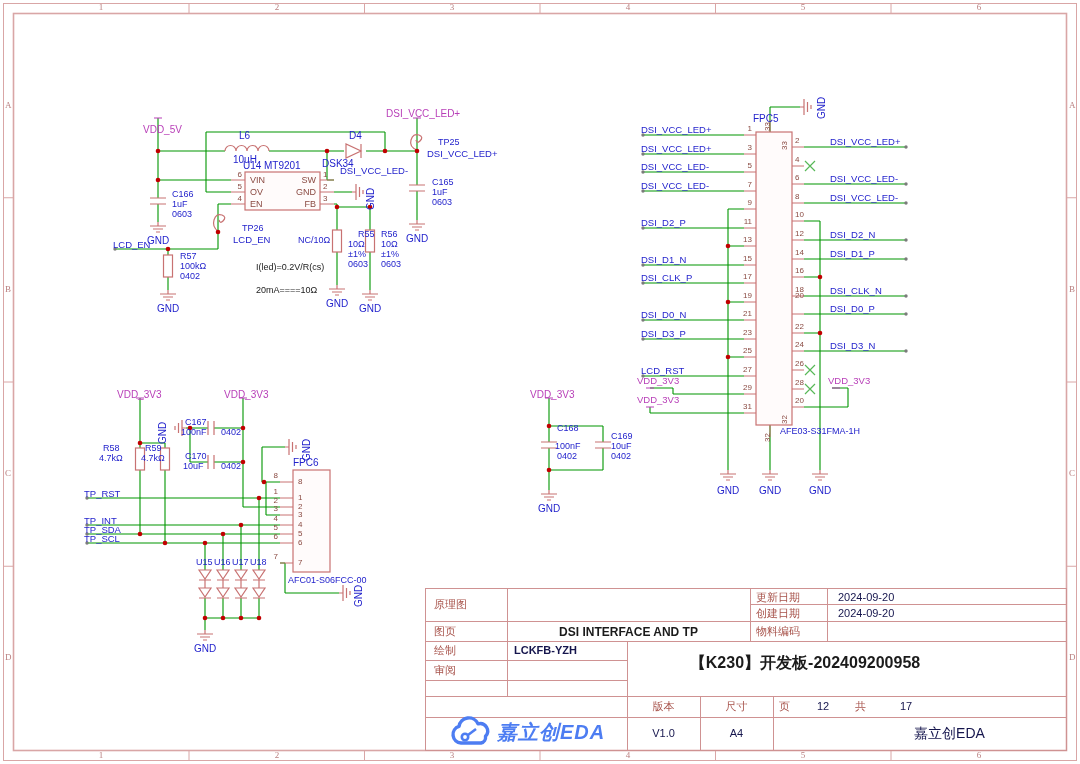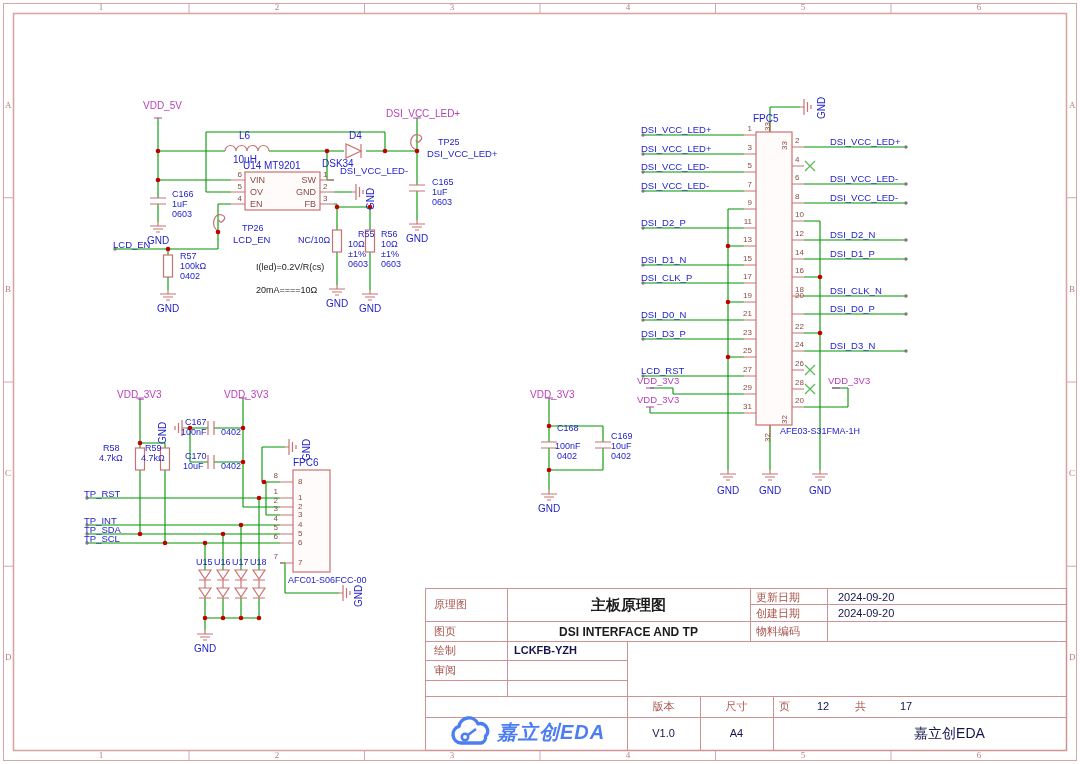--- a/index.html
+++ b/index.html
@@ -221,21 +221,21 @@
 <div class="t fr s9 c" style="left:969px;top:751px;width:20px">6</div>
 <div class="t fr s9" style="left:5px;top:101px">A</div>
 <div class="t fr s9" style="left:5px;top:285px">B</div>
 <div class="t fr s9" style="left:5px;top:469px">C</div>
 <div class="t fr s9" style="left:5px;top:653px">D</div>
 <div class="t fr s9" style="left:1069px;top:101px">A</div>
 <div class="t fr s9" style="left:1069px;top:285px">B</div>
 <div class="t fr s9" style="left:1069px;top:469px">C</div>
 <div class="t fr s9" style="left:1069px;top:653px">D</div>
 
-<div class="t m s10" style="left:143px;top:101px">VDD_5V</div>
+<div class="t m s10" style="left:143px;top:125px">VDD_5V</div>
 <div class="t m s10" style="left:386px;top:109px">DSI_VCC_LED+</div>
 <div class="t b s10" style="left:239px;top:131px">L6</div>
 <div class="t b s10" style="left:233px;top:155px">10uH</div>
 <div class="t b s10" style="left:349px;top:131px">D4</div>
 <div class="t b s10" style="left:322px;top:159px">DSK34</div>
 <div class="t b s10" style="left:243px;top:161px">U14</div>
 <div class="t b s10" style="left:264px;top:161px">MT9201</div>
 <div class="t p s8 r" style="left:230px;top:171px;width:12px">6</div>
 <div class="t p s8 r" style="left:230px;top:183px;width:12px">5</div>
 <div class="t p s8 r" style="left:230px;top:195px;width:12px">4</div>
@@ -395,33 +395,33 @@
 <div class="t b s95" style="left:830px;top:286px">DSI_CLK_N</div>
 <div class="t b s95" style="left:830px;top:304px">DSI_D0_P</div>
 <div class="t b s95" style="left:830px;top:341px">DSI_D3_N</div>
 <div class="t m s95" style="left:828px;top:376px">VDD_3V3</div>
 
 <div class="t b s10 c" style="left:710px;top:486px;width:36px">GND</div>
 <div class="t b s10 c" style="left:752px;top:486px;width:36px">GND</div>
 <div class="t b s10 c" style="left:802px;top:486px;width:36px">GND</div>
 
 <div class="t tl s11" style="left:434px;top:599px">原理图</div>
-<div class="t k s15 bold c" style="left:507px;top:597px;width:243px">主板原理图</div>
 <div class="t tl s11" style="left:756px;top:592px">更新日期</div>
 <div class="t tv s11" style="left:838px;top:592px">2024-09-20</div>
 <div class="t tl s11" style="left:756px;top:608px">创建日期</div>
 <div class="t tv s11" style="left:838px;top:608px">2024-09-20</div>
 <div class="t tl s11" style="left:434px;top:626px">图页</div>
 <div class="t k s12 bold c" style="left:507px;top:626px;width:243px">DSI INTERFACE AND TP</div>
 <div class="t tl s11" style="left:756px;top:626px">物料编码</div>
 <div class="t tv s11" style="left:838px;top:626px"></div>
 <div class="t tl s11" style="left:434px;top:645px">绘制</div>
 <div class="t tv s11 bold" style="left:514px;top:645px">LCKFB-YZH</div>
 <div class="t tl s11" style="left:434px;top:665px">审阅</div>
 <div class="t tv s11" style="left:514px;top:665px"></div>
+<div class="t k s16 bold c" style="left:640px;top:655px;width:330px">【K230】开发板-202409200958</div>
 <div class="t tl s11 c" style="left:627px;top:701px;width:73px">版本</div>
 <div class="t tl s11 c" style="left:700px;top:701px;width:73px">尺寸</div>
 <div class="t tl s11" style="left:779px;top:701px">页</div>
 <div class="t tv s11" style="left:817px;top:701px">12</div>
 <div class="t tl s11" style="left:855px;top:701px">共</div>
 <div class="t tv s11" style="left:900px;top:701px">17</div>
 <div class="t tv s11 c" style="left:627px;top:728px;width:73px">V1.0</div>
 <div class="t tv s11 c" style="left:700px;top:728px;width:73px">A4</div>
 <div class="t tv c" style="left:833px;top:726px;width:233px;font-size:14px">嘉立创EDA</div>
 <div class="t logo" style="left:497px;top:722px">嘉立创EDA</div>

